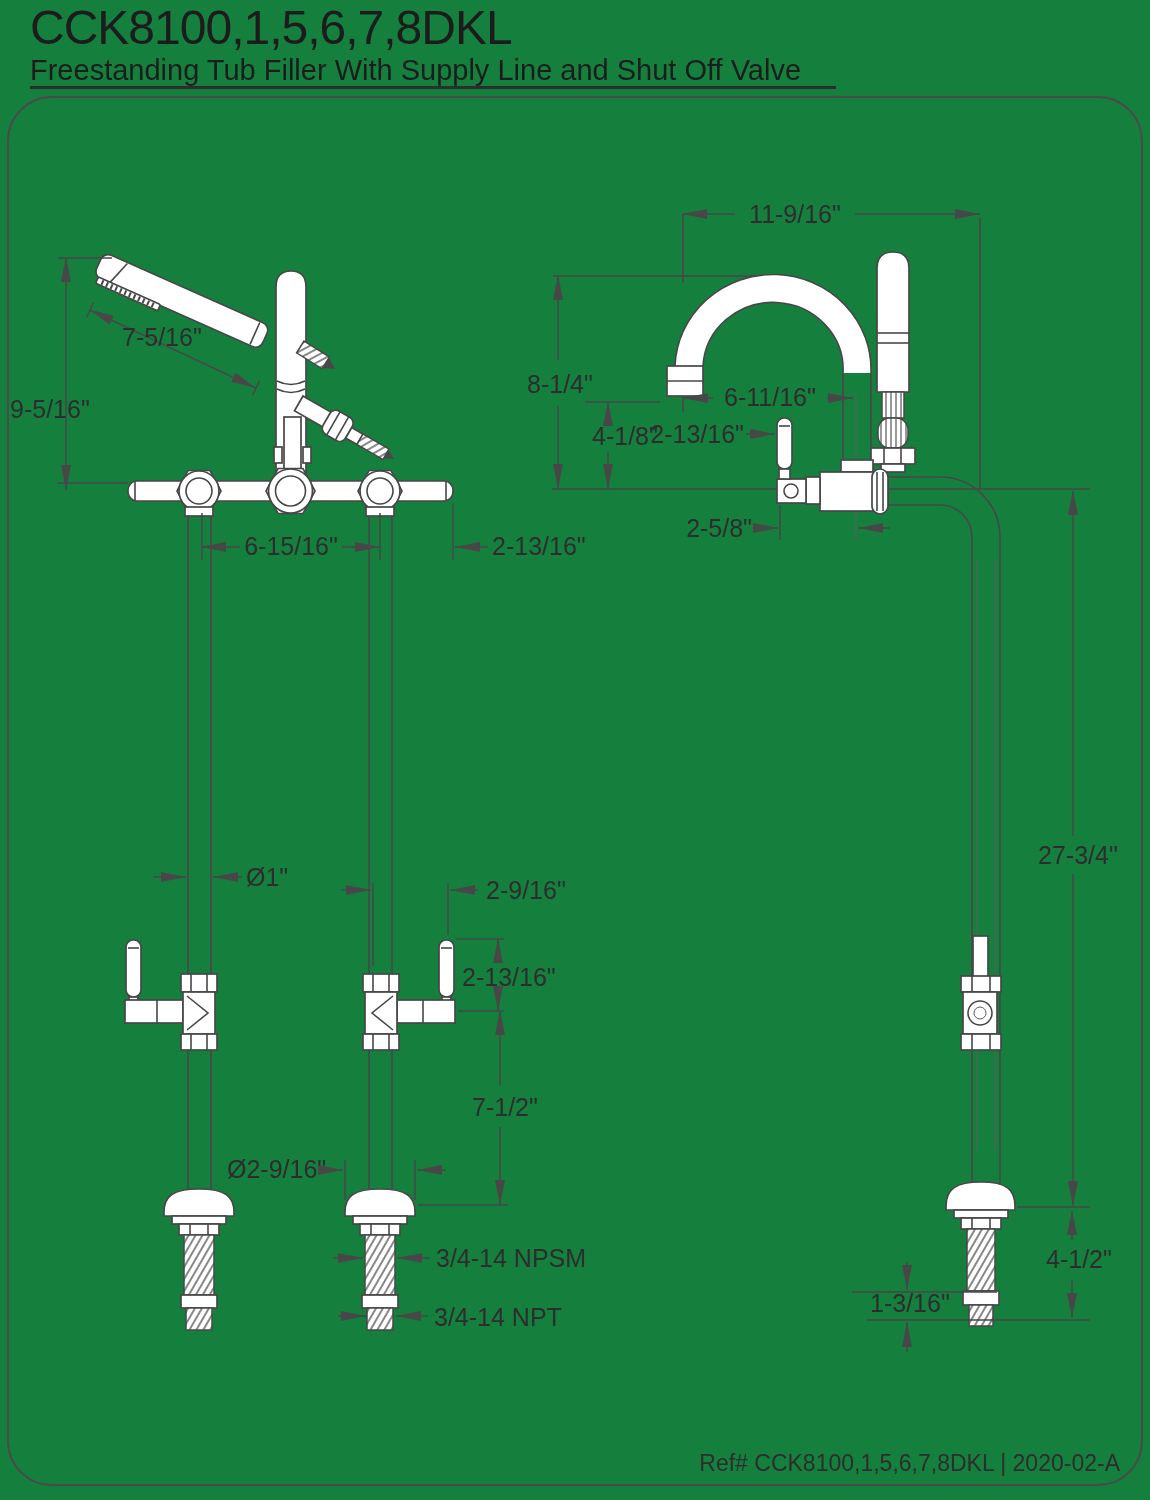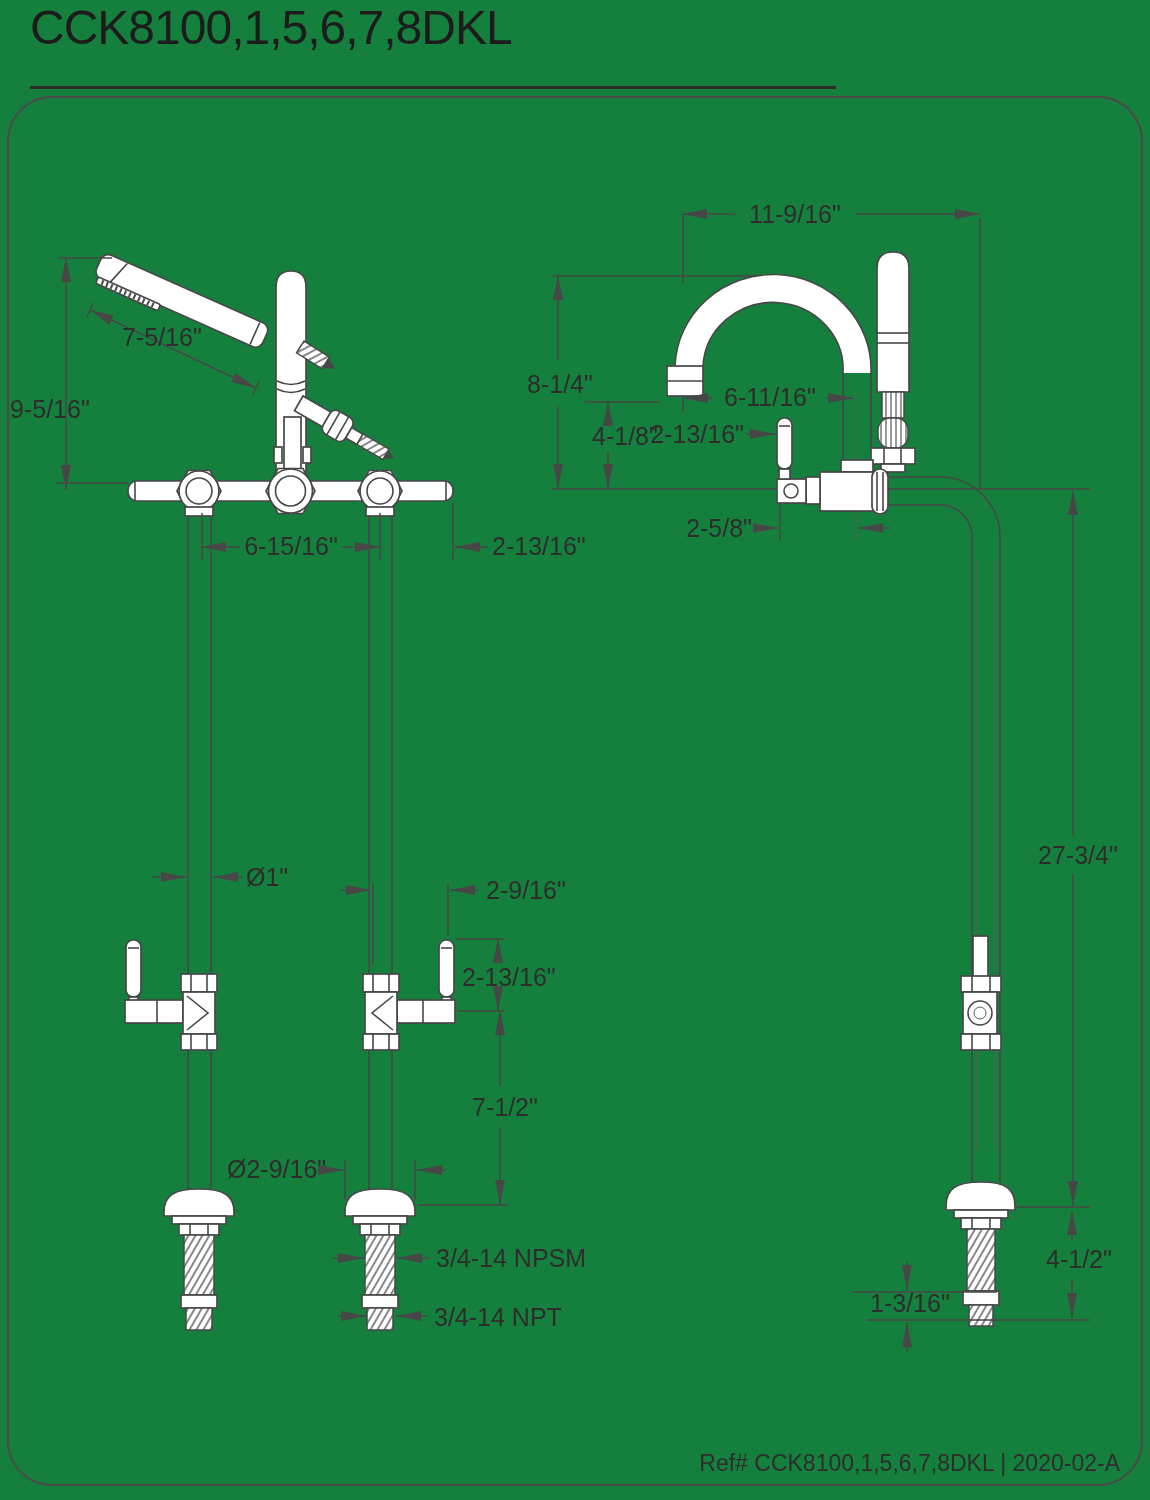--- a/index.html
+++ b/index.html
@@ -19,20 +19,21 @@
   .hz{stroke:#474747;stroke-width:1.5;fill:url(#thr);}
   .kn{stroke:#474747;stroke-width:1.5;fill:url(#knl);}
   .lbl{fill:#2d2d2d;font-size:25px;font-family:"Liberation Sans",sans-serif;}
   .ftr{fill:#2d2d2d;font-size:23px;font-family:"Liberation Sans",sans-serif;}
 </style>
 </head>
 <body>
 
 <div class="page">
   <div class="title">CCK8100,1,5,6,7,8DKL</div>
+  <div class="subtitle">Freestanding Tub Filler With Supply Line and Shut Off Valve</div>
   <div class="rule"></div>
 
   <svg width="1150" height="1500" viewBox="0 0 1150 1500">
     <defs>
       <pattern id="thr" patternUnits="userSpaceOnUse" width="6" height="6" patternTransform="rotate(30)">
         <rect width="6" height="6" fill="#ffffff"></rect>
         <line x1="1" y1="0" x2="1" y2="6" stroke="#555" stroke-width="1.4"></line>
       </pattern>
       <pattern id="knl" patternUnits="userSpaceOnUse" width="5" height="6">
         <rect width="5" height="6" fill="#ffffff"></rect>

